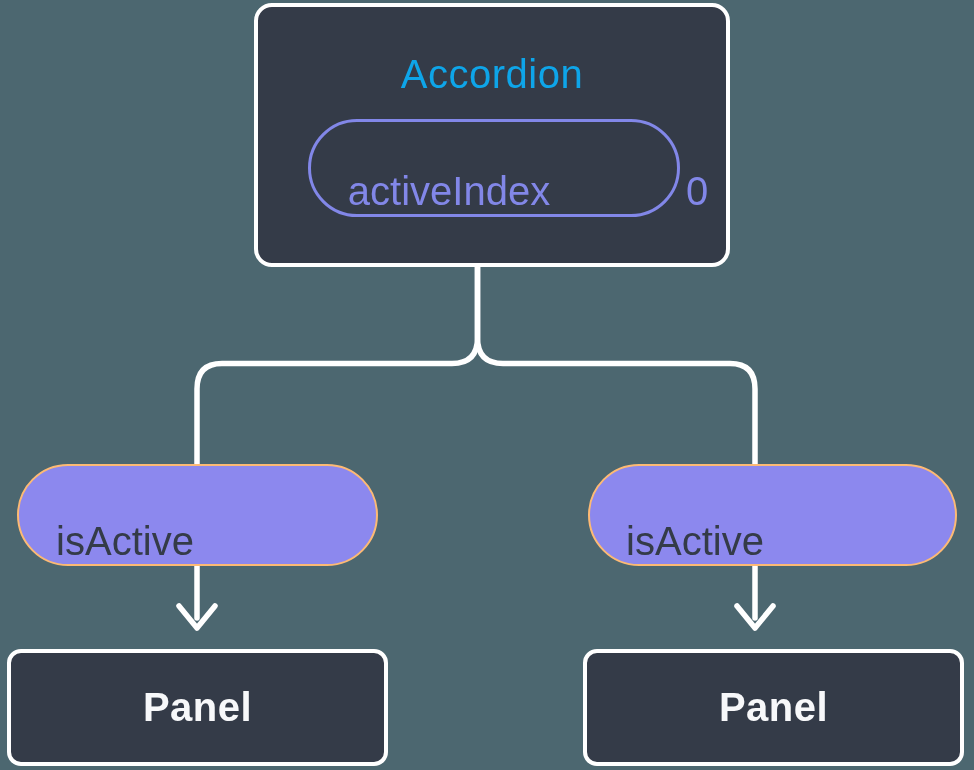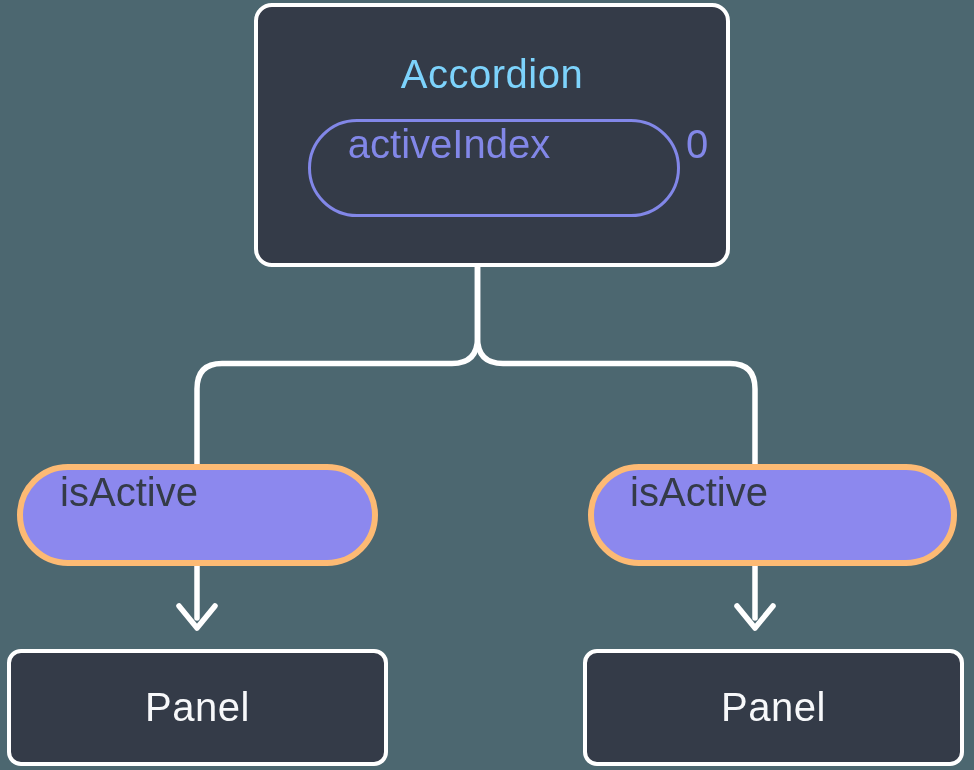--- a/index.html
+++ b/index.html
@@ -30,45 +30,45 @@
     left: 254px; top: 3px;
     width: 476px; height: 264px;
     border-radius: 18px;
   }
   .root-title {
     position: absolute; left: 0; top: 46px;
     width: 100%;
     text-align: center;
     font-size: 40px; line-height: 42px;
     font-weight: 500;
-    color: #7dd3fc;
+    color: #0ea5e9;
     letter-spacing: 0.5px;
   }
   .prop-pill {
     display: flex;
-    align-items: flex-start;
+    align-items: flex-end;
     box-sizing: border-box;
     font-size: 40px;
     z-index: 2;
     gap: 48px;
   }
   .pill-outline {
     position: absolute;
     left: 50px; top: 112px;
     width: 372px; height: 98px;
     border: 3px solid #8287E8;
     border-radius: 49px;
     color: #8287E8;
     background: transparent;
   }
   .pill-filled {
     position: absolute;
     height: 102px;
     background: #8C88EE;
-    border: 6px solid #fdba74;
+    border: 2px solid #fdba74;
     border-radius: 51px;
     color: #343B48;
   }
   .pill-left-seg {
     flex: 0 0 auto;
     display: flex; align-items: center; justify-content: center;
   }
   .pill-right-seg {
     flex: 1 1 auto;
     display: flex; align-items: center; justify-content: center;
@@ -78,21 +78,21 @@
   .pill-divider-filled  { flex: 0 0 3px; background: #343B48; }
   .pill-isactive-left  { left: 17px;  top: 464px; width: 361px; }
   .pill-isactive-left  .pill-left-seg { width: 212px; }
   .pill-isactive-right { left: 588px; top: 464px; width: 369px; }
   .pill-isactive-right .pill-left-seg { width: 210px; }
   .panel-node {
     top: 649px;
     width: 381px; height: 117px;
     border-radius: 14px;
     display: flex; align-items: center; justify-content: center;
-    font-size: 40px; font-weight: 400;
+    font-size: 40px; font-weight: 700;
     color: #F7F8FA;
     letter-spacing: 0.5px;
   }
   .panel-left  { left: 7px; }
   .panel-right { left: 583px; }
 </style>
 </head>
 <body>
 
 <div class="canvas">

